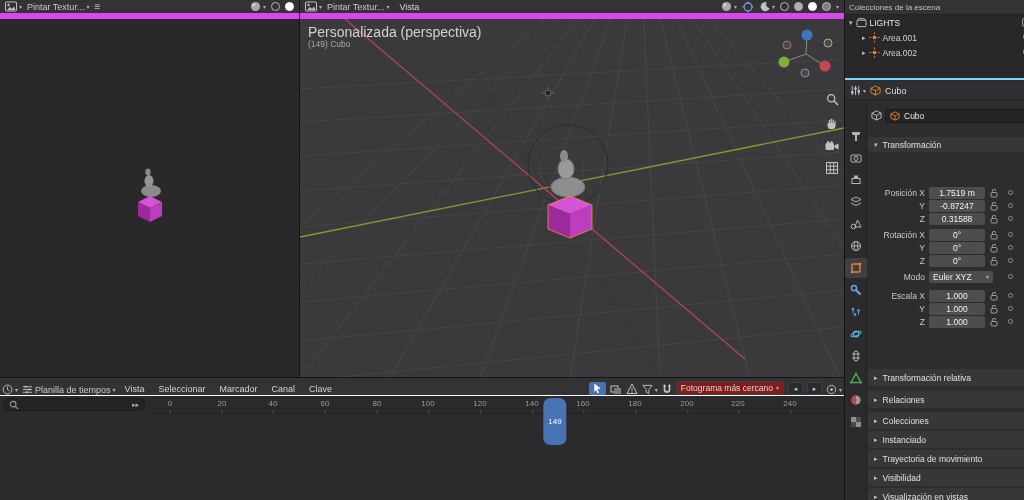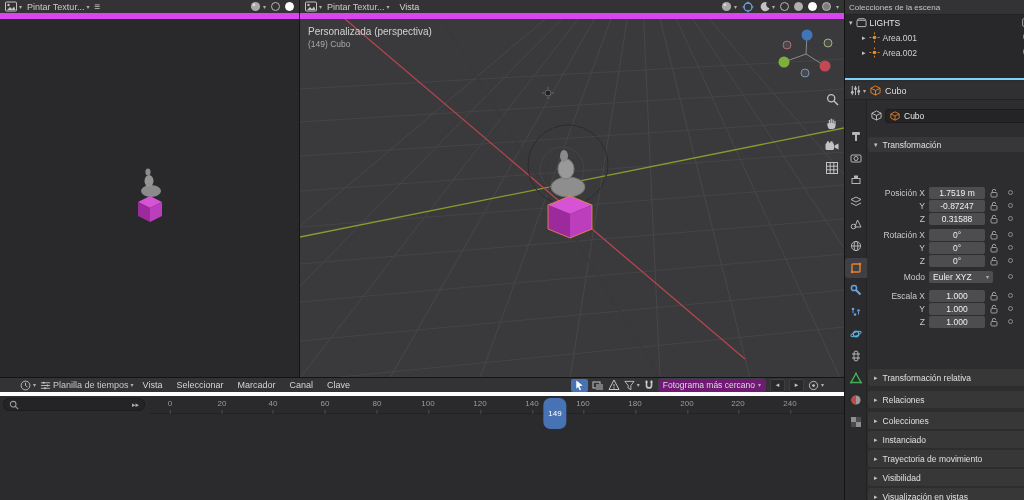--- a/index.html
+++ b/index.html
@@ -14,21 +14,21 @@
   .tri{font-size:7px;color:#c0c0c0;line-height:1}
   .menu-item{padding:1px 5px;color:#d4d4d4;font-size:9px;border-radius:2px}
   .ibtn{display:inline-flex;align-items:center;gap:2px}
   .spacer{margin-left:auto}
 
   
   #left-vp{position:absolute;left:0;top:0;width:299px;height:377px;background:#29292b}
   
   #main-vp{position:absolute;left:300px;top:0;width:544px;height:377px;background:#3a3a3d}
   #main-vp .overlay{position:absolute;left:8px;top:26px;z-index:4;line-height:12px}
-  .ov1{color:#d2d2d2;font-size:10px}
+  .ov1{color:#d2d2d2;font-size:14px}
   .ov2{color:#a9a9a9;font-size:8.5px}
   .scene{position:absolute;left:0;top:19px}
   .gizmo{position:absolute;left:478px;top:26px;z-index:4}
   .vp-tools{position:absolute;right:5px;top:93px;display:flex;flex-direction:column;gap:11px;z-index:4;align-items:center}
   .shade-circ{width:9px;height:9px;border-radius:50%;border:1px solid #b7b7b7}
   .shade-fill{background:#b0b0b0;border-color:#b0b0b0}
   .shade-active{background:#fff;border-color:#fff}
 
   
   #right-bg{position:absolute;left:845px;top:0;width:179px;height:500px;background:#2d2d30}
@@ -52,30 +52,30 @@
   .psec-main{top:55px;height:15px}
   .prow{position:absolute;left:24px;right:2px;height:12px}
   .plabel{position:absolute;left:0;top:0;width:56px;text-align:right;line-height:12px;color:#c9c9c9;font-size:8.5px}
   .pfield{position:absolute;left:60px;top:0;width:56px;height:12px;background:#4d4d50;border-radius:2px;text-align:center;line-height:12px;color:#f0f0f0;font-size:8.5px}
   .pfield.dd{width:64px;text-align:left;padding:0 4px;display:flex;align-items:center;justify-content:space-between}
   .plock{position:absolute;left:121px;top:1px}
   .pdot{position:absolute;left:139px;top:3px;width:5px;height:5px;border:1px solid #8d8d8d;border-radius:50%}
 
   
   #timeline{position:absolute;left:0;top:378px;width:844px;height:122px;background:#2b2b2d}
-  .tl-header{position:absolute;top:0;left:0;right:0;height:18px;background:#333336;border-bottom:4px solid #ffffff;display:flex;align-items:center;gap:4px;padding:0 20px}
-  .tl-dd{display:flex;align-items:center;gap:3px;background:#701a75;border:1px solid #3e3e42;border-radius:3px;padding:1px 4px;font-size:8.5px;color:#dcdcdc}
+  .tl-header{position:absolute;top:0;left:0;right:0;height:18px;background:#333336;border-bottom:1px solid #ffffff;display:flex;align-items:flex-end;gap:4px;padding:0 2px}
+  .tl-dd{display:flex;align-items:center;gap:3px;background:#7f1d1d;border:1px solid #3e3e42;border-radius:3px;padding:1px 4px;font-size:8.5px;color:#dcdcdc}
   .cursor-btn{width:17px;height:13px;background:#4772b3;border-radius:2px;display:flex;align-items:center;justify-content:center}
   .sq-btn{width:15px;height:13px;background:#2a2a2e;border:1px solid #3e3e42;border-radius:2px;display:flex;align-items:center;justify-content:center;color:#c5c5c5;font-size:7px}
   .tl-subrow{position:absolute;top:18px;left:0;right:0;height:18px}
   .tl-search{position:absolute;left:3px;top:2px;width:142px;height:13px;background:#242427;border:1px solid #1c1c1e;border-radius:6px;display:flex;align-items:center;padding:0 5px;gap:4px;color:#9a9a9a}
   .tl-ruler{position:absolute;left:150px;right:0;top:0;height:18px;background:#2a2a2d;border-bottom:1px solid #222224}
   .rtick{position:absolute;top:3px;transform:translateX(-50%);color:#9b9b9b;font-size:8px}
   .rtick::after{content:"";position:absolute;left:50%;top:11px;width:1px;height:4px;background:#4c4c4f}
-  .framebox{position:absolute;left:405px;top:2px;transform:translateX(-50%);background:#4772b3;color:#fff;border-radius:7px;padding:11px 5px;font-size:8px;z-index:3}
+  .framebox{position:absolute;left:405px;top:2px;transform:translateX(-50%);background:#4772b3;color:#fff;border-radius:7px;padding:19px 5px;font-size:8px;z-index:3}
   .tl-channels{position:absolute;top:36px;left:0;right:0;bottom:0;background:#2b2b2d}
   .tl-left{position:absolute;left:0;top:0;bottom:0;width:150px;background:#29292c;border-right:1px solid #222224}
   .tl-summary{position:absolute;left:0;right:0;top:5px;height:12px;background:#6b4521;display:flex;align-items:center;gap:4px;padding:0 7px;color:#efefef;font-size:8.5px;z-index:2}
   .playhead{position:absolute;left:553px;top:0;bottom:0;width:2px;background:#4f7fc4;z-index:1}
 </style>
 </head>
 <body>
 
 <div id="app">
 

